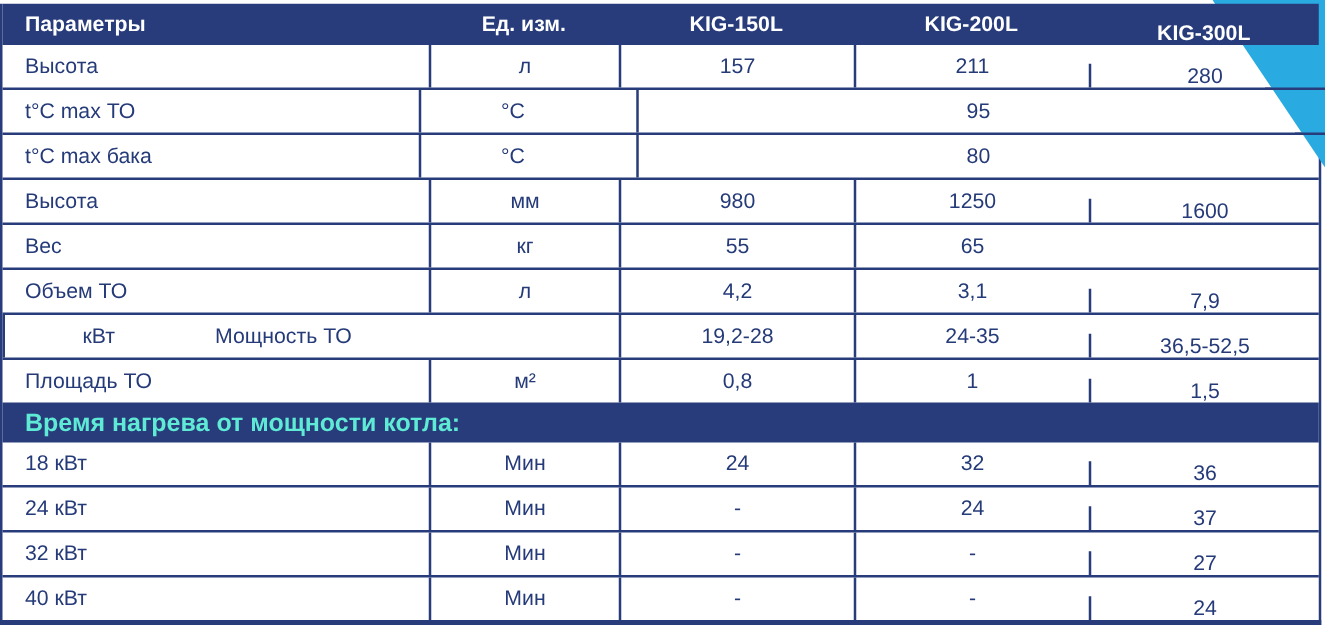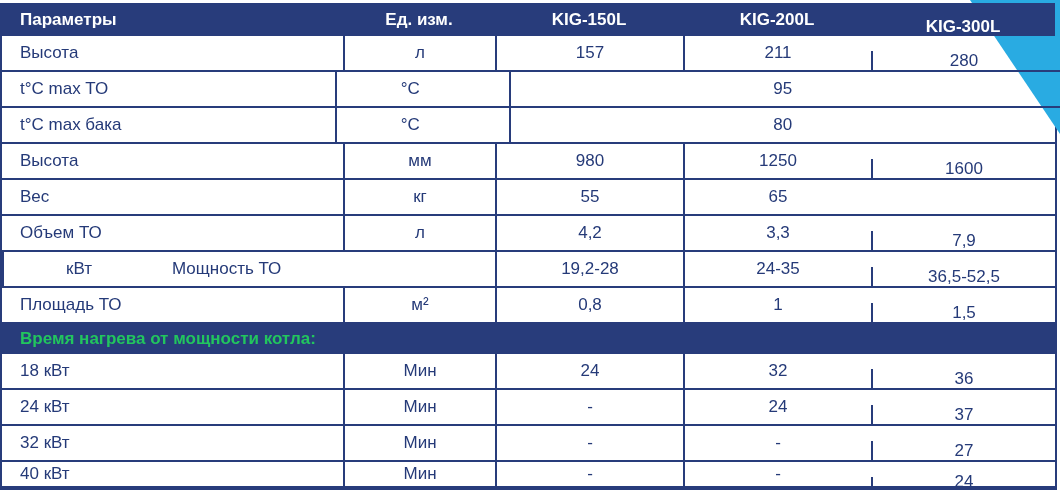--- a/index.html
+++ b/index.html
@@ -37,24 +37,24 @@
     height:33px; background:#283c7b; border-bottom:none;
     position:relative; z-index:3;
   }
   .thead .cell{color:#ffffff; font-weight:bold; border-left:none;}
   
   .section{
     height:30px; background:#283c7b; border-bottom:none;
     align-items:center;
   }
   .section-title{
-    color:#22c55e; font-weight:bold; font-size:17px; padding-left:18px;
+    color:#5eead4; font-weight:bold; font-size:20px; padding-left:18px;
     display:flex; align-items:center;
   }
-  .heat-last{height:24px; border-bottom:none;}
+  .heat-last{height:34px; border-bottom:none;}
   
   .line-overlay{position:absolute; height:2px; background:#283c7b; z-index:4;}
   .seg1{top:70px; left:1012px; width:48px;}
   .seg2{top:106px; left:1036px; width:24px;}
 </style>
 </head>
 <body>
 
 <div class="page">
   <div class="corner-triangle"></div>
@@ -101,21 +101,21 @@
       <div class="cell c0">Вес</div>
       <div class="cell c1">кг</div>
       <div class="cell c2">55</div>
       <div class="cell c3">65</div>
     </div>
 
     <div class="row">
       <div class="cell c0">Объем ТО</div>
       <div class="cell c1">л</div>
       <div class="cell c2">4,2</div>
-      <div class="cell c3">3,3</div>
+      <div class="cell c3">3,1</div>
       <div class="cell c4">7,9</div>
     </div>
 
     <div class="row">
       <div class="cell c1">кВт</div>
       <div class="cell c0">Мощность ТО</div>
       <div class="cell c2">19,2-28</div>
       <div class="cell c3">24-35</div>
       <div class="cell c4">36,5-52,5</div>
     </div>

